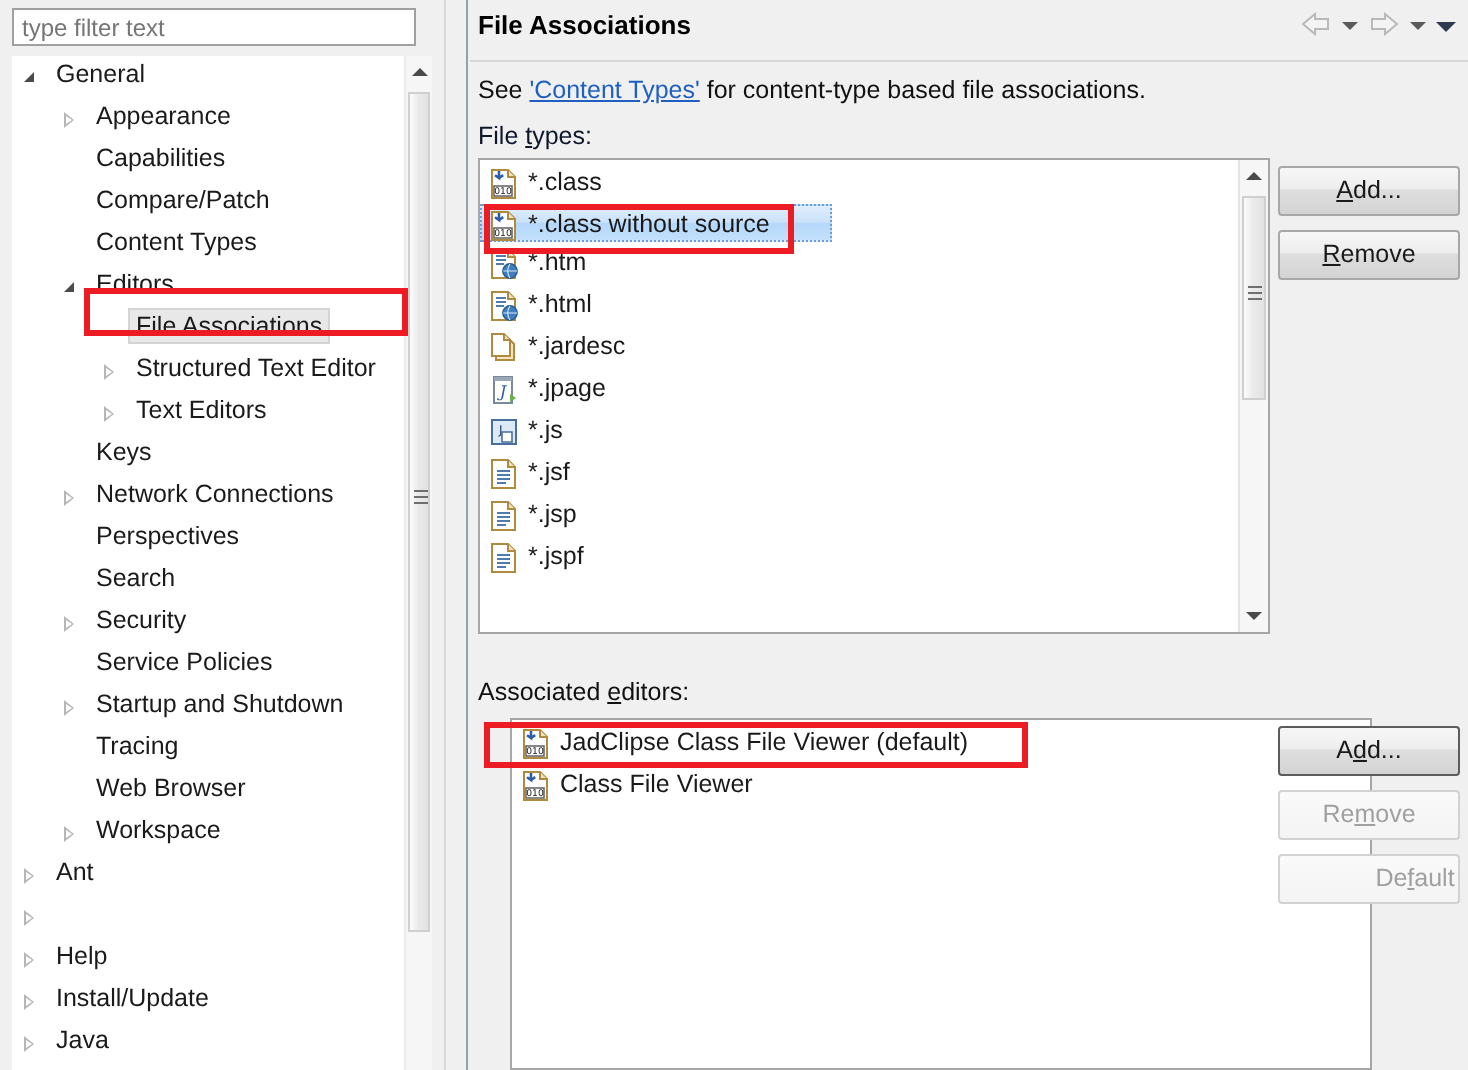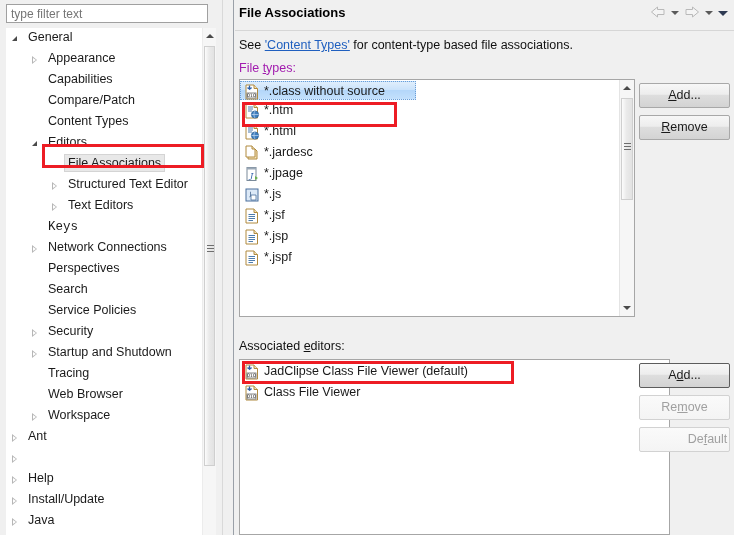--- a/index.html
+++ b/index.html
@@ -211,38 +211,38 @@
   }
   #content-types-link {
     color: #1f5fbf;
     text-decoration: underline;
     cursor: pointer;
   }
   #file-types-label {
     position: absolute;
     left: 4px; top: 61px;
     font-size: 12.5px;
-    color: #a21caf;
+    color: #0f172a;
   }
   .mn { text-decoration: underline; }
 
   
   .listbox {
     position: absolute;
     background: #ffffff;
     border: 1px solid #a6a6a6;
     box-sizing: border-box;
     overflow: hidden;
   }
   #file-types-list {
     left: 4px; top: 79px;
     width: 396px; height: 238px;
   }
   #assoc-editors-list {
-    left: 4px; top: 359px;
+    left: 20px; top: 359px;
     width: 431px; height: 176px;
   }
   .litem {
     position: relative;
     height: 21px;
     line-height: 21px;
     padding-left: 4px;
     white-space: nowrap;
     font-size: 12.5px;
     color: #1a1a1a;
@@ -337,26 +337,26 @@
       <div id="tree">
           <div class="tnode"><span class="arrow expanded" style="left: 6px;"></span><span class="tlabel" style="margin-left: 18px;">General</span></div>
           <div class="tnode"><span class="arrow collapsed" style="left: 26px;"></span><span class="tlabel" style="margin-left: 38px;">Appearance</span></div>
           <div class="tnode"><span class="tlabel" style="margin-left: 38px;">Capabilities</span></div>
           <div class="tnode"><span class="tlabel" style="margin-left: 38px;">Compare/Patch</span></div>
           <div class="tnode"><span class="tlabel" style="margin-left: 38px;">Content Types</span></div>
           <div class="tnode"><span class="arrow expanded" style="left: 26px;"></span><span class="tlabel" style="margin-left: 38px;">Editors</span></div>
           <div class="tnode selected"><span class="tlabel" style="margin-left: 58px;">File Associations</span></div>
           <div class="tnode"><span class="arrow collapsed" style="left: 46px;"></span><span class="tlabel" style="margin-left: 58px;">Structured Text Editor</span></div>
           <div class="tnode"><span class="arrow collapsed" style="left: 46px;"></span><span class="tlabel" style="margin-left: 58px;">Text Editors</span></div>
-          <div class="tnode"><span class="tlabel" style="margin-left: 38px; font-family: Liberation Mono, monospace;">Keys</span></div>
+          <div class="tnode"><span class="tlabel" style="margin-left: 38px;">Keys</span></div>
           <div class="tnode"><span class="arrow collapsed" style="left: 26px;"></span><span class="tlabel" style="margin-left: 38px;">Network Connections</span></div>
           <div class="tnode"><span class="tlabel" style="margin-left: 38px;">Perspectives</span></div>
           <div class="tnode"><span class="tlabel" style="margin-left: 38px;">Search</span></div>
+          <div class="tnode"><span class="arrow collapsed" style="left: 26px;"></span><span class="tlabel" style="margin-left: 38px;">Security</span></div>
           <div class="tnode"><span class="tlabel" style="margin-left: 38px;">Service Policies</span></div>
-          <div class="tnode"><span class="arrow collapsed" style="left: 26px;"></span><span class="tlabel" style="margin-left: 38px;">Security</span></div>
           <div class="tnode"><span class="arrow collapsed" style="left: 26px;"></span><span class="tlabel" style="margin-left: 38px;">Startup and Shutdown</span></div>
           <div class="tnode"><span class="tlabel" style="margin-left: 38px;">Tracing</span></div>
           <div class="tnode"><span class="tlabel" style="margin-left: 38px;">Web Browser</span></div>
           <div class="tnode"><span class="arrow collapsed" style="left: 26px;"></span><span class="tlabel" style="margin-left: 38px;">Workspace</span></div>
           <div class="tnode"><span class="arrow collapsed" style="left: 6px;"></span><span class="tlabel" style="margin-left: 18px;">Ant</span></div>
           <div class="tnode"><span class="arrow collapsed" style="left: 6px;"></span></div>
           <div class="tnode"><span class="arrow collapsed" style="left: 6px;"></span><span class="tlabel" style="margin-left: 18px;">Help</span></div>
           <div class="tnode"><span class="arrow collapsed" style="left: 6px;"></span><span class="tlabel" style="margin-left: 18px;">Install/Update</span></div>
           <div class="tnode"><span class="arrow collapsed" style="left: 6px;"></span><span class="tlabel" style="margin-left: 18px;">Java</span></div>
           <div class="tnode"><span class="tlabel" style="margin-left: 18px;">Java EE</span></div>
@@ -409,20 +409,28 @@
     <div id="intro-text">
       <span>See </span><span id="content-types-link">'Content Types'</span><span> for content-type based file associations.</span>
     </div>
 
     <div id="file-types-label">
       <span>File </span><span class="mn">t</span><span>ypes:</span>
     </div>
 
     <div id="file-types-list" class="listbox">
       <div id="list-inner-ft">
+          <div class="litem"><span class="fi"><svg width="16" height="16" viewBox="0 0 16 16">
+                <path d="M2 1 H10 L13.5 4.5 V15 H2 Z" fill="#ffffff" stroke="#b08a3e" stroke-width="1"></path>
+                <path d="M10 1 L10 4.5 L13.5 4.5" fill="#f0e2bf" stroke="#b08a3e" stroke-width="1"></path>
+                <rect x="3" y="9" width="9" height="5" fill="#ffffff" stroke="#6a6a6a" stroke-width="0.8"></rect>
+                <text x="7.5" y="13.2" font-size="4.6" text-anchor="middle" fill="#222" font-family="DejaVu Sans">010</text>
+                <path d="M5.5 1.5 L5.5 5 L3.5 3.6" fill="none" stroke="#2b5ea8" stroke-width="1.3"></path>
+                <path d="M5.5 5 L7.6 3.6" fill="none" stroke="#2b5ea8" stroke-width="1.3"></path>
+              </svg></span><span class="ltext">*.class</span></div>
           <div class="litem selected"><span class="fi"><svg width="16" height="16" viewBox="0 0 16 16">
                 <path d="M2 1 H10 L13.5 4.5 V15 H2 Z" fill="#ffffff" stroke="#b08a3e" stroke-width="1"></path>
                 <path d="M10 1 L10 4.5 L13.5 4.5" fill="#f0e2bf" stroke="#b08a3e" stroke-width="1"></path>
                 <rect x="3" y="9" width="9" height="5" fill="#ffffff" stroke="#6a6a6a" stroke-width="0.8"></rect>
                 <text x="7.5" y="13.2" font-size="4.6" text-anchor="middle" fill="#222" font-family="DejaVu Sans">010</text>
                 <path d="M5.5 1.5 L5.5 5 L3.5 3.6" fill="none" stroke="#2b5ea8" stroke-width="1.3"></path>
                 <path d="M5.5 5 L7.6 3.6" fill="none" stroke="#2b5ea8" stroke-width="1.3"></path>
               </svg></span><span class="ltext">*.class without source</span></div>
           <div class="litem"><span class="fi"><svg width="16" height="16" viewBox="0 0 16 16">
                 <path d="M2 1 H10 L13.5 4.5 V15 H2 Z" fill="#ffffff" stroke="#b08a3e" stroke-width="1"></path>

